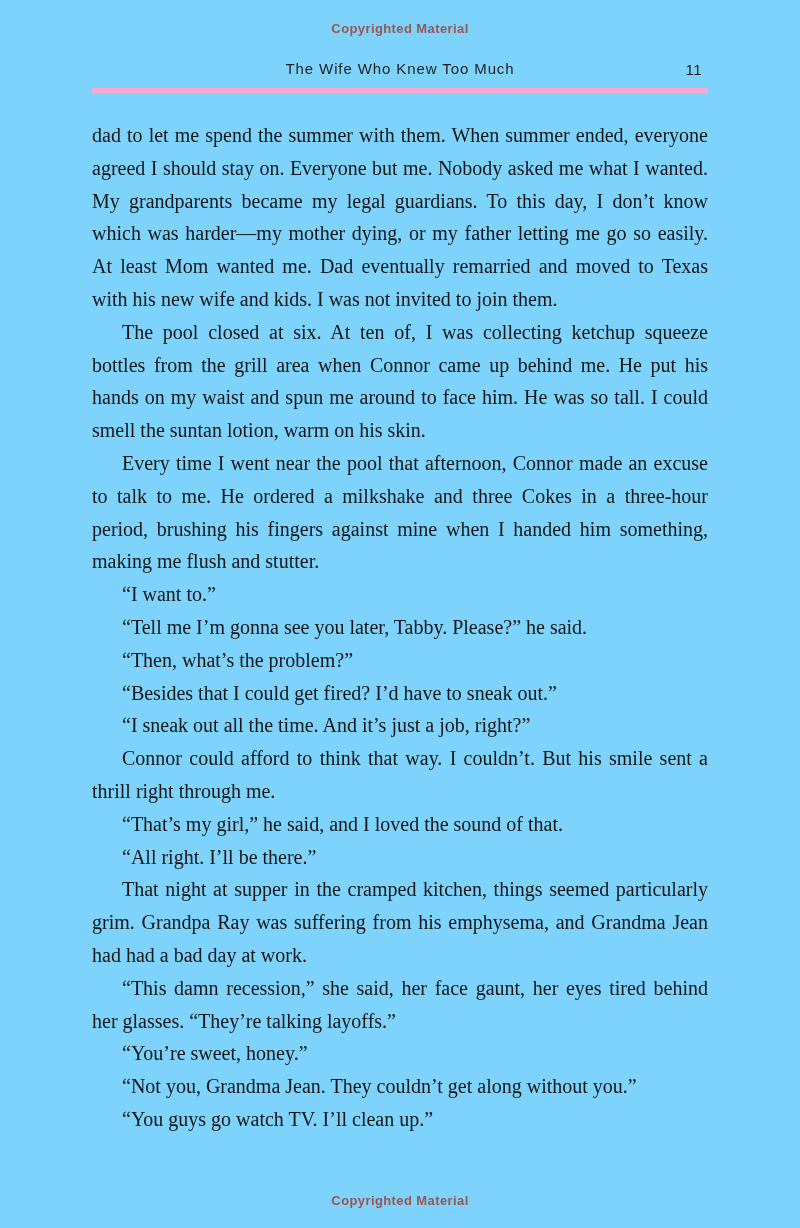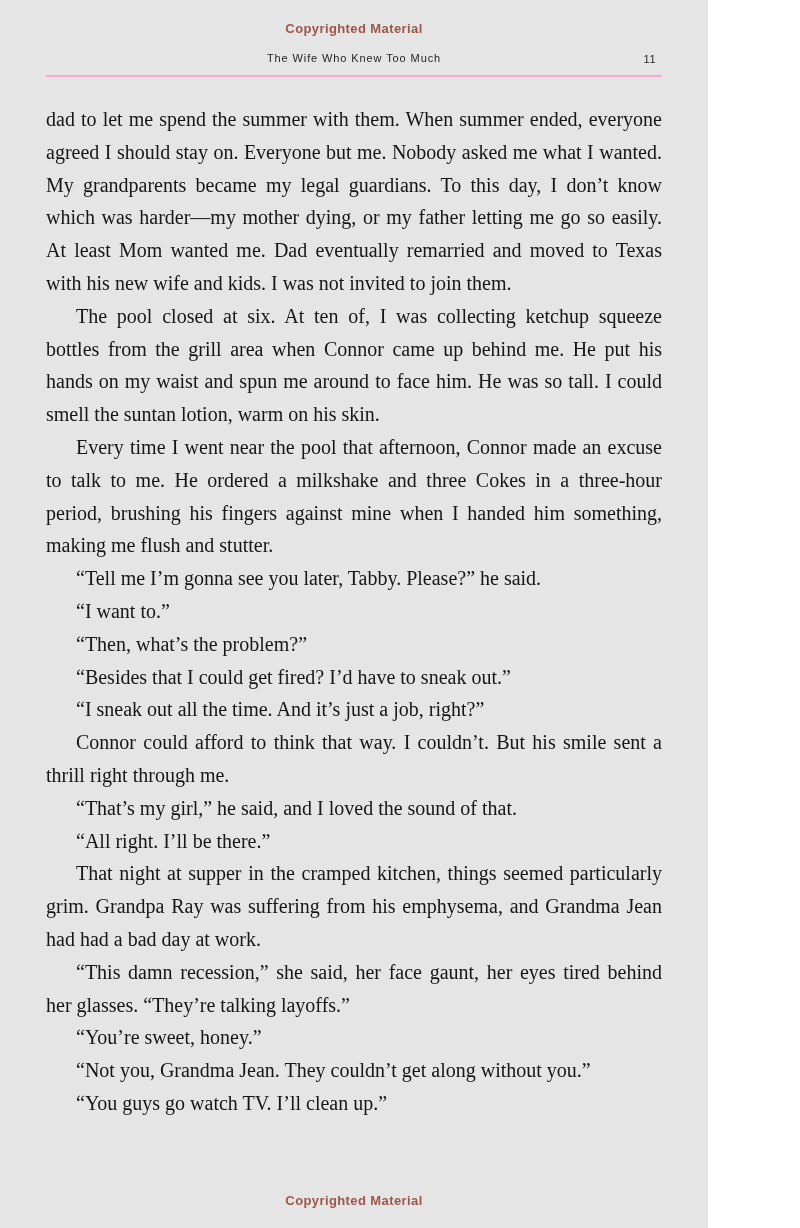--- a/index.html
+++ b/index.html
@@ -2,23 +2,23 @@
 <html lang="en"><head>
 <meta charset="utf-8">
 <style>
   html, body {
     margin: 0;
     padding: 0;
     background: #ffffff;
   }
   .page {
     position: relative;
-    width: 708px;
+    width: 800px;
     height: 1228px;
-    background: #e5e5e5;
+    background: #7dd3fc;
     overflow: hidden;
     box-sizing: border-box;
   }
   .copyright {
     font-family: "Liberation Sans", sans-serif;
     font-size: 13px;
     font-weight: bold;
     letter-spacing: 0.4px;
     color: #9c564c;
     text-align: center;
@@ -28,26 +28,26 @@
     padding-top: 21px;
   }
   .copyright.bottom {
     position: absolute;
     left: 0;
     bottom: 20px;
   }
   .header {
     position: relative;
     width: 616px;
-    margin: 16px auto 0 auto;
+    margin: 24px auto 0 auto;
     padding-bottom: 11px;
-    border-bottom: 2px solid #f9a8d4;
+    border-bottom: 5px solid #f9a8d4;
     text-align: center;
     font-family: "Liberation Sans", sans-serif;
-    font-size: 11px;
+    font-size: 15px;
     font-weight: 500;
     letter-spacing: 0.9px;
     color: #1f1f1f;
   }
   .header .pagenum {
     position: absolute;
     right: 6px;
     top: 1px;
     letter-spacing: 0.5px;
   }
@@ -79,22 +79,22 @@
 
   <header class="header">
     <span class="title">The Wife Who Knew Too Much</span>
     <span class="pagenum">11</span>
   </header>
 
   <section class="body-text">
     <p class="para first">dad to let me spend the summer with them. When summer ended, everyone agreed I should stay on. Everyone but me. Nobody asked me what I wanted. My grandparents became my legal guardians. To this day, I don’t know which was harder—my mother dying, or my father letting me go so easily. At least Mom wanted me. Dad eventually remarried and moved to Texas with his new wife and kids. I was not invited to join them.</p>
     <p class="para">The pool closed at six. At ten of, I was collecting ketchup squeeze bottles from the grill area when Connor came up behind me. He put his hands on my waist and spun me around to face him. He was so tall. I could smell the suntan lotion, warm on his skin.</p>
     <p class="para">Every time I went near the pool that afternoon, Connor made an excuse to talk to me. He ordered a milkshake and three Cokes in a three-hour period, brushing his fingers against mine when I handed him something, making me flush and stutter.</p>
+    <p class="para">“I want to.”</p>
     <p class="para">“Tell me I’m gonna see you later, Tabby. Please?” he said.</p>
-    <p class="para">“I want to.”</p>
     <p class="para">“Then, what’s the problem?”</p>
     <p class="para">“Besides that I could get fired? I’d have to sneak out.”</p>
     <p class="para">“I sneak out all the time. And it’s just a job, right?”</p>
     <p class="para">Connor could afford to think that way. I couldn’t. But his smile sent a thrill right through me.</p>
     <p class="para">“That’s my girl,” he said, and I loved the sound of that.</p>
     <p class="para">“All right. I’ll be there.”</p>
     <p class="para">That night at supper in the cramped kitchen, things seemed particularly grim. Grandpa Ray was suffering from his emphysema, and Grandma Jean had had a bad day at work.</p>
     <p class="para">“This damn recession,” she said, her face gaunt, her eyes tired behind her glasses. “They’re talking layoffs.”</p>
     <p class="para">“You’re sweet, honey.”</p>
     <p class="para">“Not you, Grandma Jean. They couldn’t get along without you.”</p>

